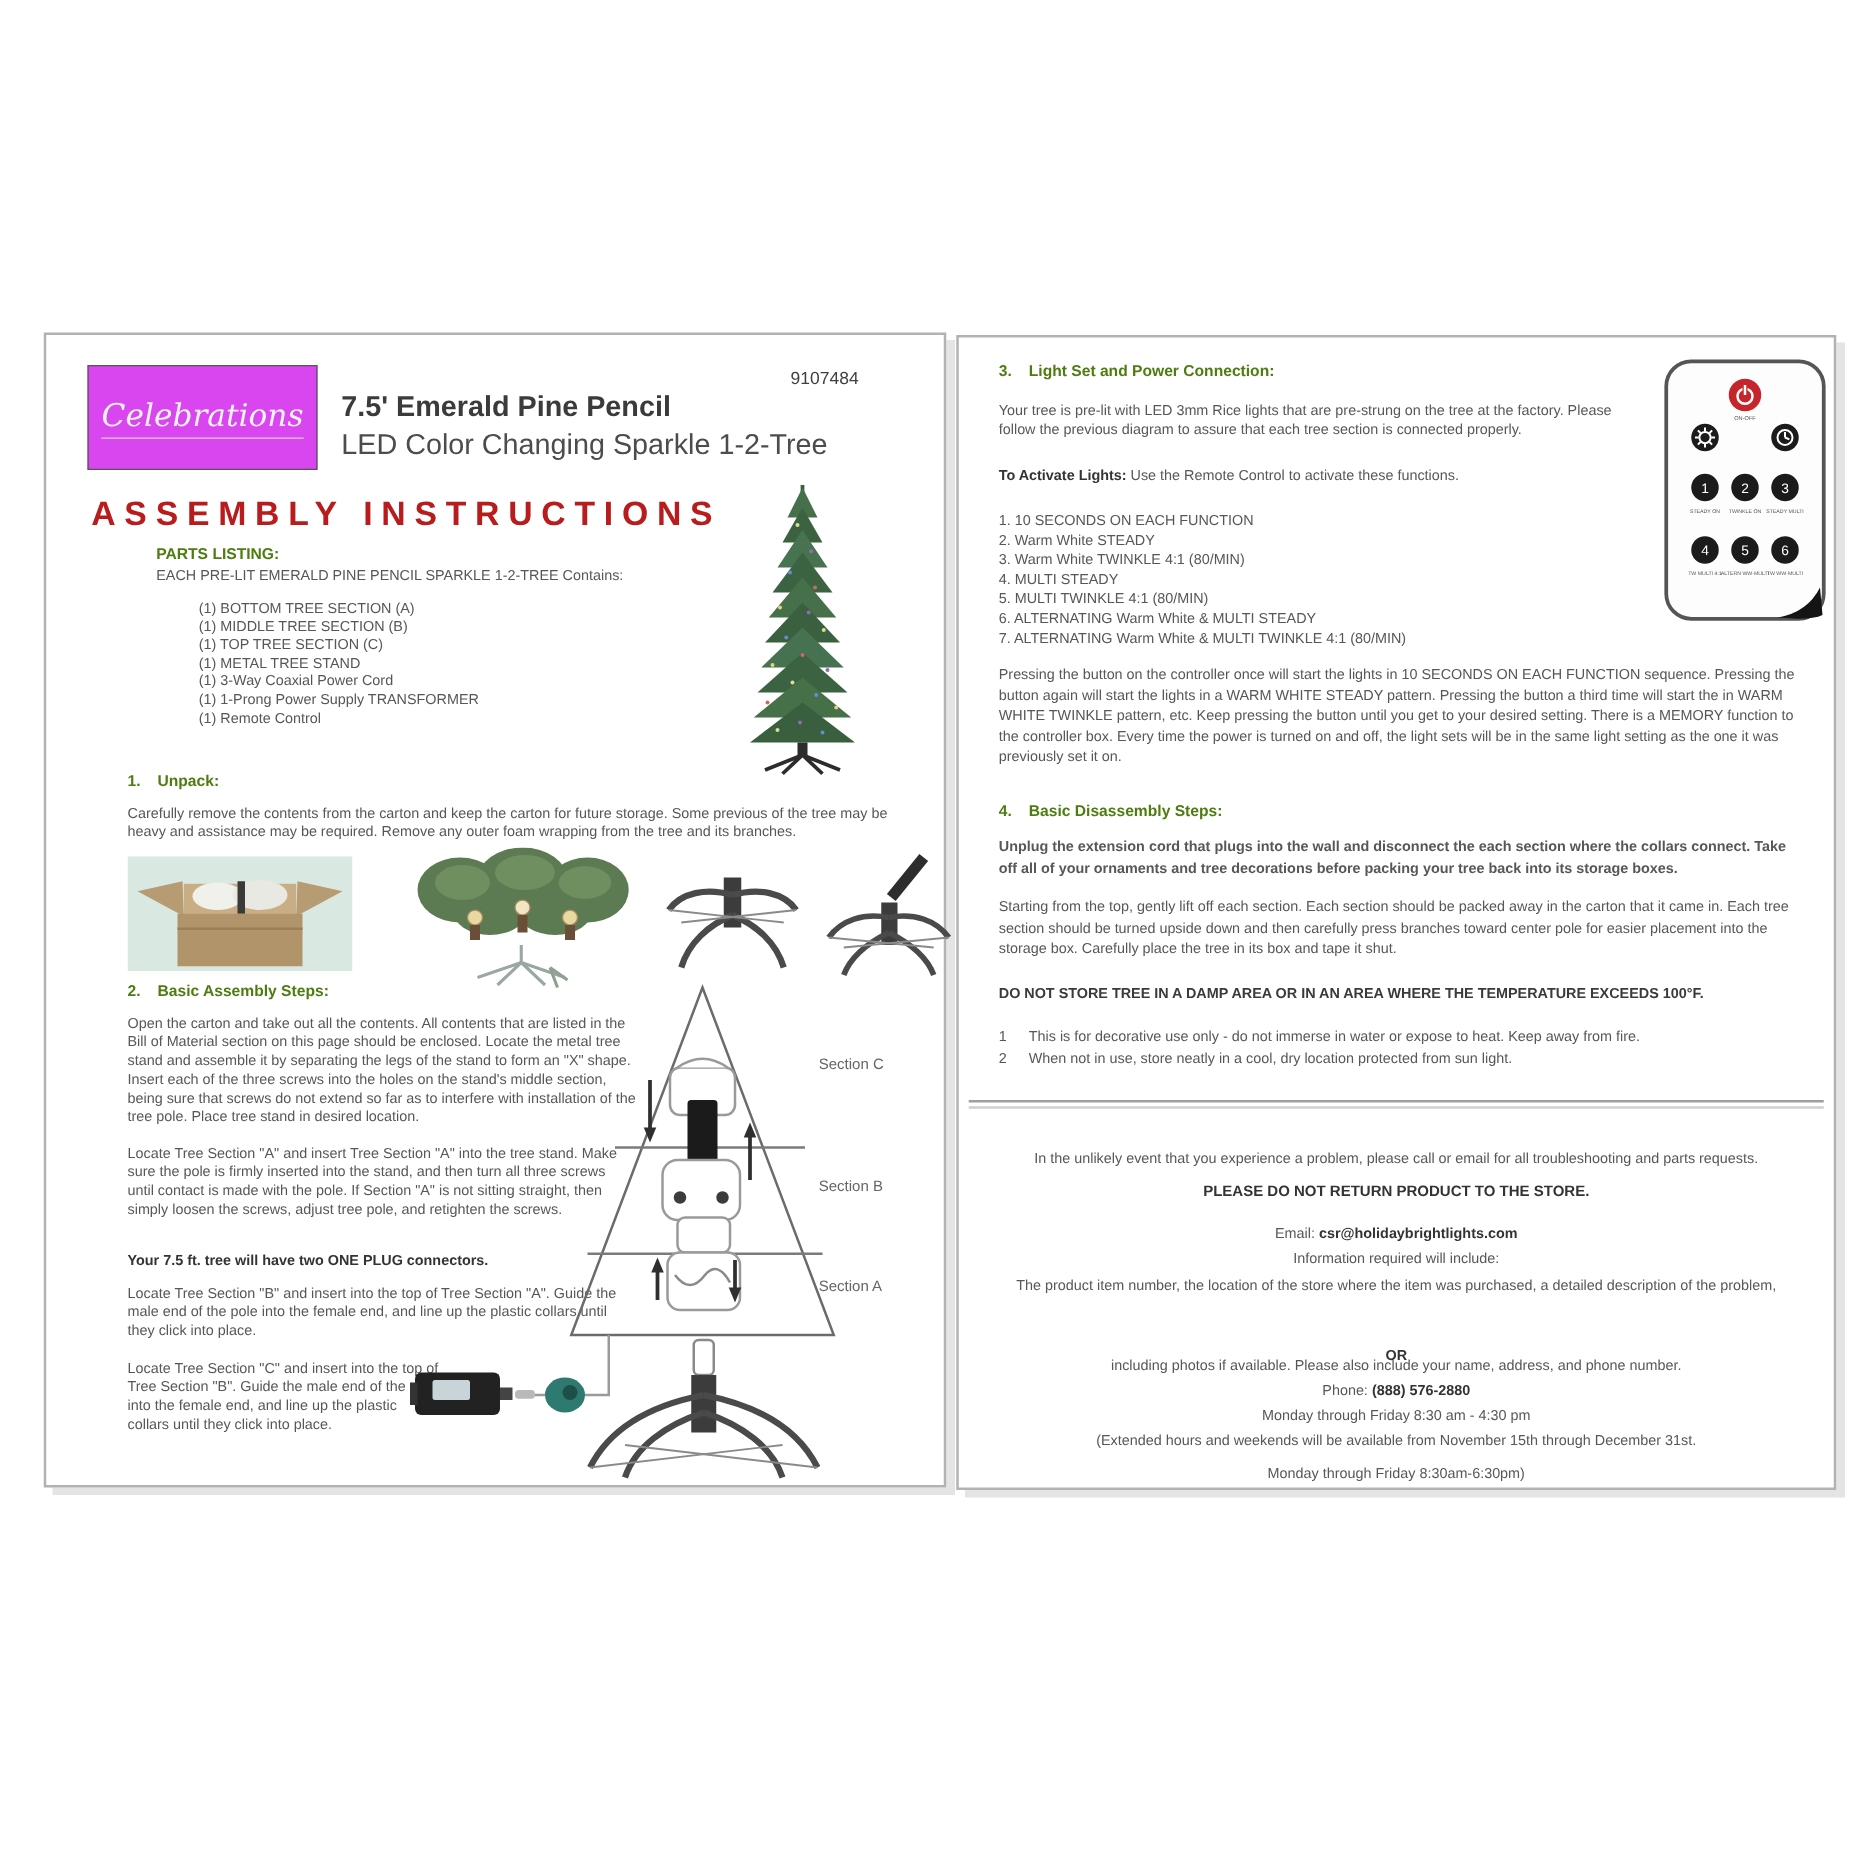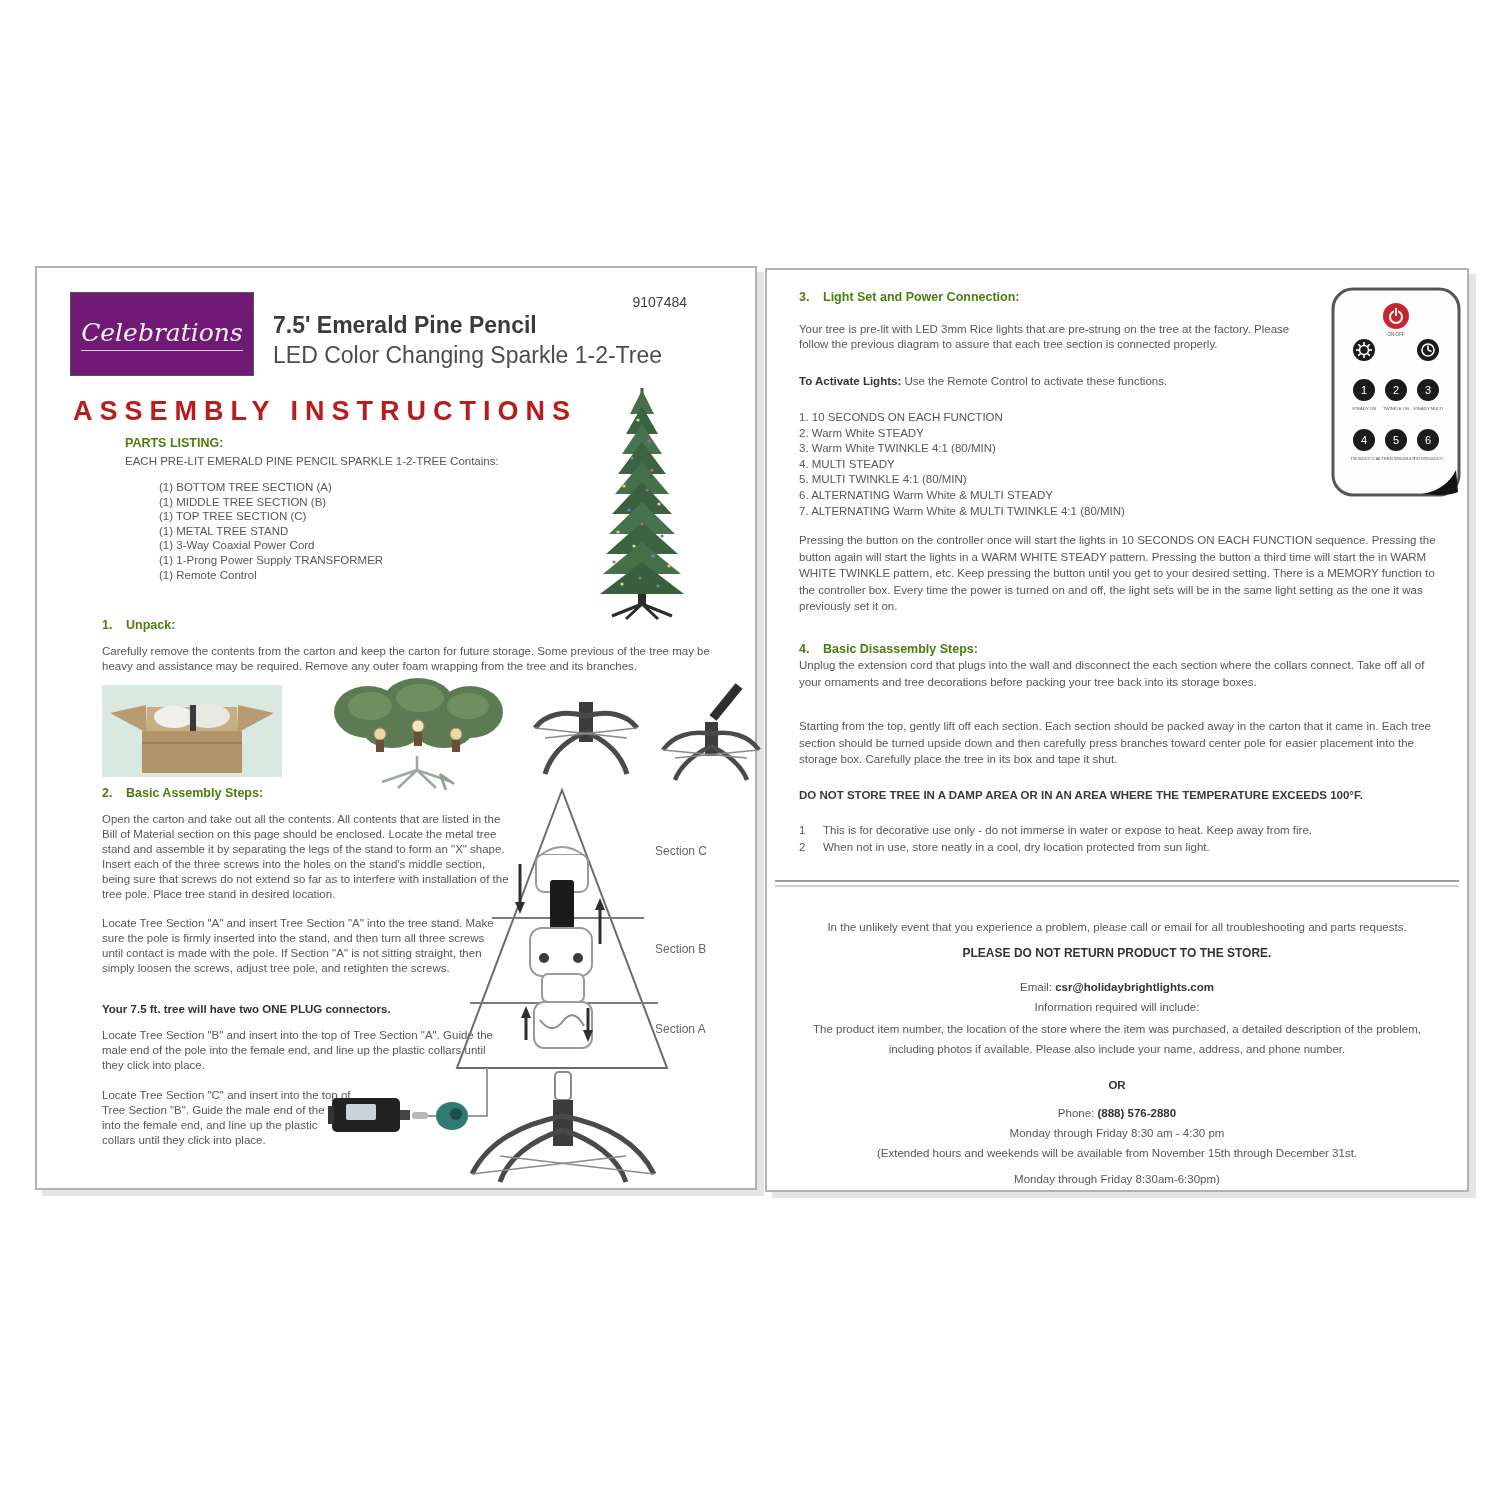--- a/index.html
+++ b/index.html
@@ -13,21 +13,21 @@
   .caps{font-weight:bold;color:#3a3a3a;}
   .center{left:0;right:0;text-align:center;}
   .seclabel{font-size:12px;color:#666;}
   svg{display:block;}
 </style>
 </head>
 <body>
 
 <div class="page" style="left:35px;top:266px;width:718px;height:920px;">
 
-  <div class="abs" style="left:33px;top:24px;width:182px;height:82px;background:#701a75;border:1px solid #555;display:flex;align-items:center;justify-content:center;">
+  <div class="abs" style="left:33px;top:24px;width:182px;height:82px;background:#d946ef;border:1px solid #555;display:flex;align-items:center;justify-content:center;">
     <span style="color:#f3f3f3;font-family:'DejaVu Serif',serif;font-style:italic;font-size:25px;border-bottom:1px solid #cfcfcf;padding-bottom:3px;">Celebrations</span>
   </div>
 
   <div class="abs" style="right:68px;top:26px;font-size:14px;color:#404040;">9107484</div>
 
   <div class="abs" style="left:236px;top:44px;font-size:23px;font-weight:bold;color:#3b3b3b;">7.5' Emerald Pine Pencil</div>
   <div class="abs" style="left:236px;top:74px;font-size:23px;color:#4c4c4c;">LED Color Changing Sparkle 1-2-Tree</div>
 
   <div class="abs" style="left:36px;top:128px;font-size:27px;font-weight:bold;color:#b91c1c;letter-spacing:7px;">ASSEMBLY INSTRUCTIONS</div>
 
@@ -297,21 +297,21 @@
         <text x="34" y="174" font-size="4.2" fill="#555" text-anchor="middle">TW MULTI 4:1</text>
         <text x="66" y="174" font-size="4.2" fill="#555" text-anchor="middle">ALTERN WW-MULTI</text>
         <text x="98" y="174" font-size="4.2" fill="#555" text-anchor="middle">TW WW-MULTI</text>
       </g>
     </svg>
   </div>
 
   <div class="abs h" style="left:32px;top:372px;">
     <span class="hnum">4.</span><span>Basic Disassembly Steps:</span>
   </div>
-  <div class="abs p" style="left:32px;top:387px;width:640px;line-height:16.5px;">Unplug the extension cord that plugs into the wall and disconnect the each section where the collars connect. Take off all of your ornaments and tree decorations before packing your tree back into its storage boxes.</div>
+  <div class="abs p" style="left:32px;top:400px;width:640px;line-height:16.5px;font-weight:bold;">Unplug the extension cord that plugs into the wall and disconnect the each section where the collars connect. Take off all of your ornaments and tree decorations before packing your tree back into its storage boxes.</div>
   <div class="abs p" style="left:32px;top:448px;width:645px;line-height:16.5px;">Starting from the top, gently lift off each section. Each section should be packed away in the carton that it came in. Each tree section should be turned upside down and then carefully press branches toward center pole for easier placement into the storage box. Carefully place the tree in its box and tape it shut.</div>
   <div class="abs p caps" style="left:32px;top:518px;width:660px;font-weight:bold;">DO NOT STORE TREE IN A DAMP AREA OR IN AN AREA WHERE THE TEMPERATURE EXCEEDS 100°F.</div>
   <div class="abs p" style="left:32px;top:552px;width:650px;line-height:16.5px;">
     <div style="display:flex;">
       <span style="width:24px;flex:none;">1</span>
       <span>This is for decorative use only - do not immerse in water or expose to heat. Keep away from fire.</span>
     </div>
     <div style="display:flex;">
       <span style="width:24px;flex:none;">2</span>
       <span>When not in use, store neatly in a cool, dry location protected from sun light.</span>
@@ -320,21 +320,21 @@
 
   <div class="abs" style="left:8px;right:8px;top:610px;height:3px;border-top:2px solid #9f9f9f;border-bottom:2px solid #cfcfcf;"></div>
 
   <div class="abs p center" style="top:650px;">In the unlikely event that you experience a problem, please call or email for all troubleshooting and parts requests.</div>
   <div class="abs p center bold" style="top:676px;font-size:12px;">PLEASE DO NOT RETURN PRODUCT TO THE STORE.</div>
   <div class="abs p center" style="top:710px;">
     <span>Email:  </span><span class="bold">csr@holidaybrightlights.com</span>
   </div>
   <div class="abs p center" style="top:730px;">Information required will include:</div>
   <div class="abs p center" style="top:752px;">The product item number, the location of the store where the item was purchased, a detailed description of the problem,</div>
-  <div class="abs p center" style="top:772px;">including photos if available.  Please also include your name, address, and phone number.</div>
+  <div class="abs p center" style="top:816px;">including photos if available.  Please also include your name, address, and phone number.</div>
   <div class="abs p center bold" style="top:808px;">OR</div>
   <div class="abs p center" style="top:836px;">
     <span>Phone:  </span><span class="bold">(888) 576-2880</span>
   </div>
   <div class="abs p center" style="top:856px;">Monday through Friday 8:30 am - 4:30 pm</div>
   <div class="abs p center" style="top:876px;">(Extended hours and weekends will be available from November 15th through December 31st.</div>
   <div class="abs p center" style="top:902px;">Monday through Friday 8:30am-6:30pm)</div>
 </div>
 
 </body></html>

